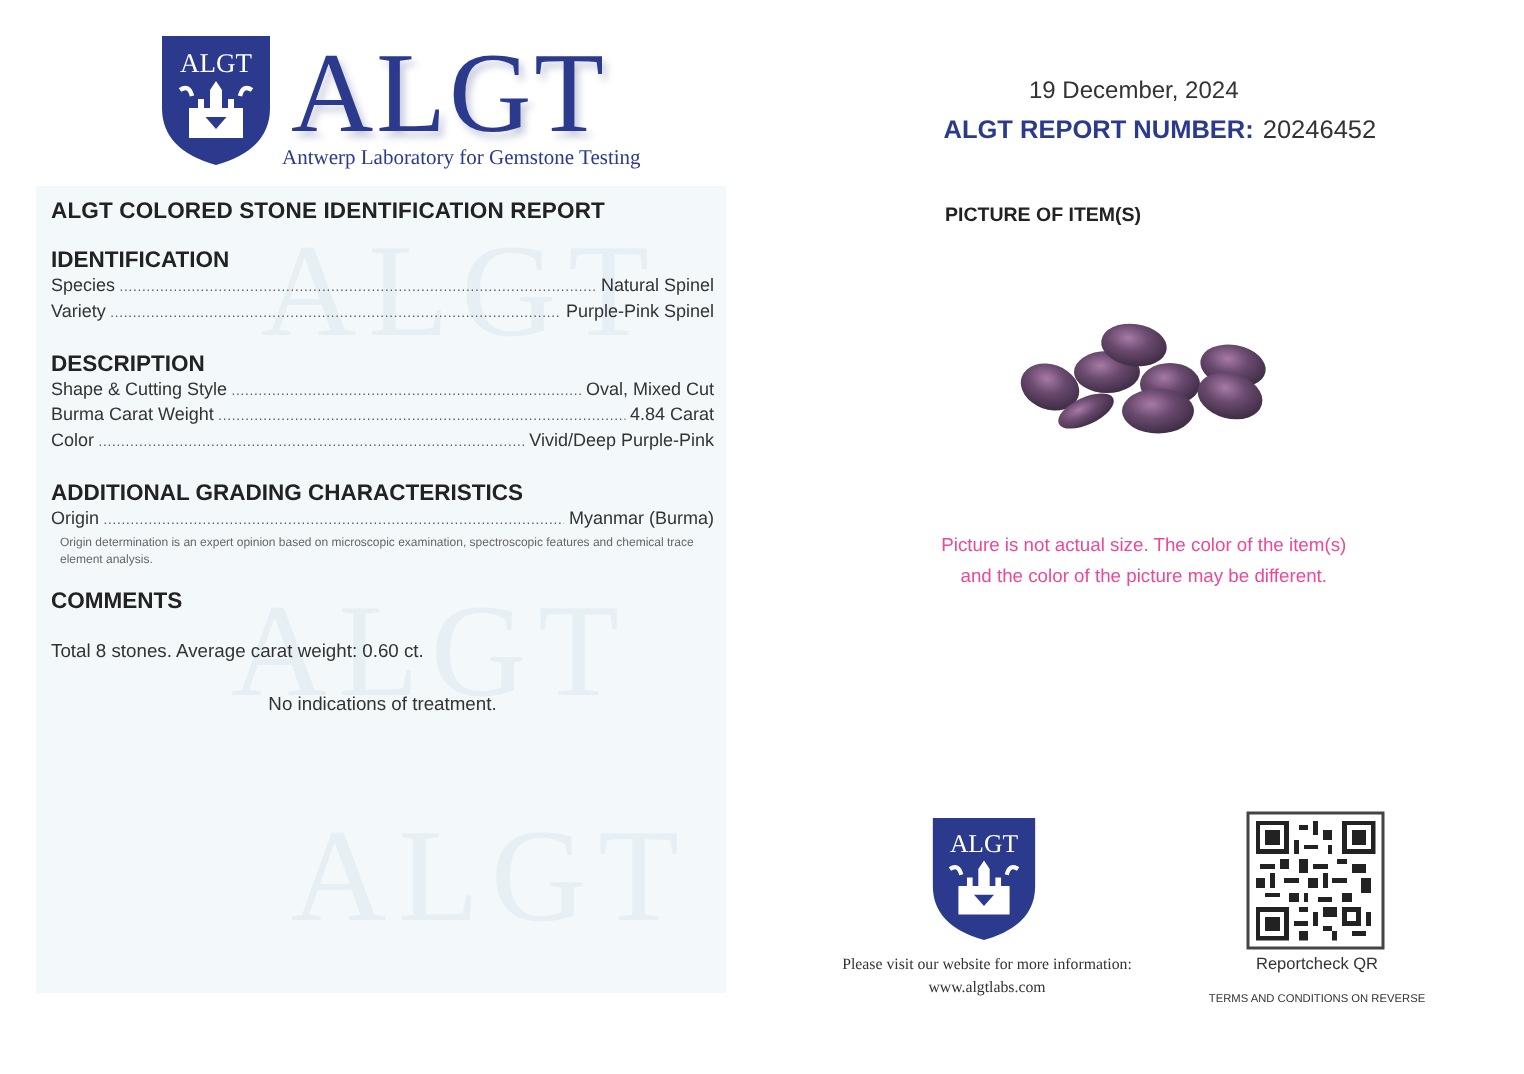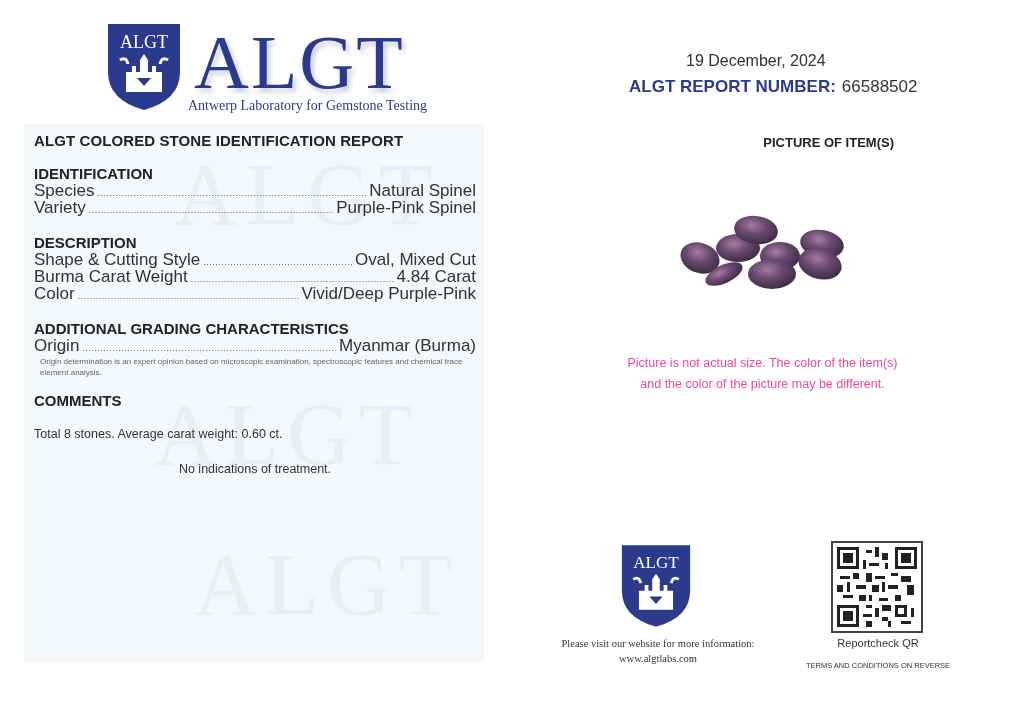--- a/index.html
+++ b/index.html
@@ -18,36 +18,36 @@
   
   .panel { position: absolute; left: 24px; top: 124px; width: 460px; height: 538px; background: #f3f8fa; overflow: hidden; }
   .wm { position: absolute; font-family: "Liberation Serif", "DejaVu Serif", serif; color: #e6eff4; font-size: 88px; letter-spacing: 8px; }
   .wm1 { left: 150px; top: 20px; }
   .wm2 { left: 130px; top: 260px; }
   .wm3 { left: 170px; top: 410px; }
   .content { position: absolute; left: 10px; top: 8px; width: 442px; }
   .doc-title { font-size: 15px; font-weight: bold; color: #222; letter-spacing: 0.1px; }
   .sec-title { font-size: 15px; font-weight: bold; color: #222; margin-top: 18px; }
   .sec-title.first { margin-top: 16px; }
-  .row { display: flex; align-items: baseline; font-size: 17px; color: #333; height: 17px; line-height: 17px; }
+  .row { display: flex; align-items: baseline; font-size: 12px; color: #333; height: 17px; line-height: 17px; }
   .row .lbl { white-space: nowrap; }
   .row .dots { flex: 1; overflow: hidden; white-space: nowrap; margin: 0 3px; color: #555; font-size: 9px; letter-spacing: 0.5px; }
   .row .dots::after { content: "................................................................................................................................................................................................................................"; }
   .row .val { white-space: nowrap; }
   .note { font-size: 8px; color: #666; line-height: 11px; margin-top: 2px; padding-left: 6px; }
   .comment { font-size: 12.5px; color: #333; }
   .c1 { margin-top: 18px; }
   .c2 { margin-top: 21px; text-align: center; }
 
   
   .date { position: absolute; left: 686px; top: 52px; font-size: 16px; color: #333; }
   .report-num { position: absolute; left: 629px; top: 77px; font-size: 17px; white-space: nowrap; }
   .report-num .k { font-weight: bold; color: #2b3a8c; }
   .report-num .v { color: #333; margin-left: 6px; }
-  .pic-title { position: absolute; left: 630px; top: 135px; width: 264px; text-align: right; font-size: 13px; font-weight: bold; color: #222; }
+  .pic-title { position: absolute; left: 630px; top: 135px; width: 264px; text-align: left; font-size: 13px; font-weight: bold; color: #222; }
   .gems { position: absolute; left: 672px; top: 208px; width: 180px; height: 88px; }
   .pic-note { position: absolute; left: 590px; top: 353px; width: 345px; text-align: center; font-size: 12.5px; line-height: 21px; color: #ec4899; }
 
   .shield2 { position: absolute; left: 620px; top: 543px; width: 72px; height: 86px; }
   .visit { position: absolute; left: 530px; top: 636px; width: 256px; text-align: center; font-size: 10.5px; line-height: 15px; color: #333; font-family: Liberation Serif, serif; }
   .qr { position: absolute; left: 831px; top: 541px; width: 92px; height: 92px; border: 2px solid #444; background: #fff; padding: 4px; }
   .qr svg { width: 100%; height: 100%; display: block; }
   .qr-label { position: absolute; left: 816px; top: 637px; width: 124px; text-align: center; font-size: 11px; color: #333; }
   .terms { position: absolute; left: 796px; top: 661px; width: 164px; text-align: center; font-size: 7.5px; color: #333; }
 </style>
@@ -62,21 +62,21 @@
     <path d="M31 56 H45 L38 64 Z" fill="#2b3a8c"></path>
     <path d="M14 38 Q20 34 22 42" stroke="#fff" stroke-width="3" fill="none"></path>
     <path d="M62 38 Q56 34 54 42" stroke="#fff" stroke-width="3" fill="none"></path>
   </svg>
   <div class="wordmark">ALGT</div>
   <div class="tagline">Antwerp Laboratory for Gemstone Testing</div>
 </div>
 
 <div class="date">19 December, 2024</div>
 <div class="report-num">
-  <span class="k">ALGT REPORT NUMBER:</span><span class="v">66588502</span>
+  <span class="k">ALGT REPORT NUMBER:</span><span class="v">20246452</span>
 </div>
 
 <div class="panel">
   <div class="wm wm1">ALGT</div>
   <div class="wm wm2">ALGT</div>
   <div class="wm wm3">ALGT</div>
 
   <div class="content">
     <div class="doc-title">ALGT COLORED STONE IDENTIFICATION REPORT</div>
 

